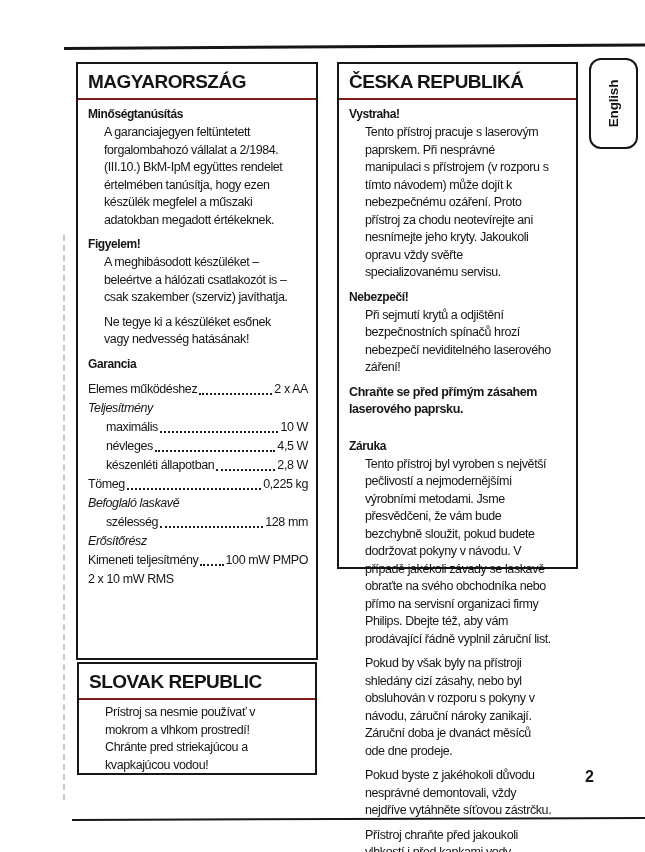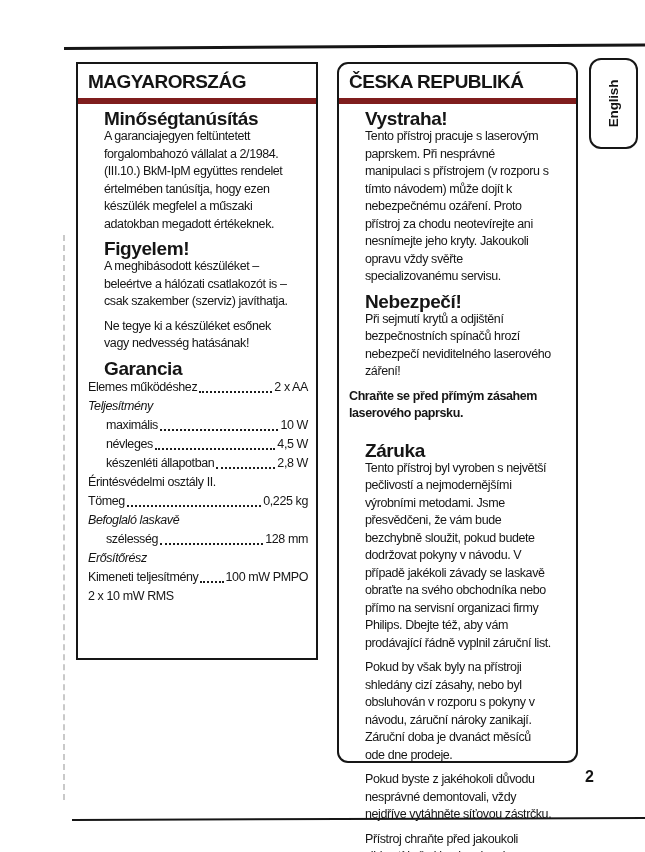--- a/index.html
+++ b/index.html
@@ -14,37 +14,37 @@
   .rule { position: absolute; background: #161616; }
   .rule-top { left: 64px; top: 47px; width: 581px; height: 3px; transform: rotate(-0.35deg); transform-origin: left center; }
   .rule-bottom { left: 72px; top: 819px; width: 573px; height: 2px; transform: rotate(-0.2deg); transform-origin: left center; }
   .fold-marks {
     position: absolute; left: 63px; top: 235px; height: 565px; width: 0;
     border-left: 2px dashed rgba(40,40,40,0.25);
   }
   .box { position: absolute; border: 2px solid #161616; background: #fff; box-sizing: border-box; }
   .box-hu { left: 76px; top: 62px;  width: 242px; height: 598px; }
   .box-sk { left: 77px; top: 662px; width: 240px; height: 113px; }
-  .box-cz { left: 337px; top: 62px; width: 241px; height: 701px; border-radius: 11px; }
+  .box-cz { left: 337px; top: 62px; width: 241px; height: 507px; }
   .box-title {
-    display: block; border-bottom: 6px solid #7f1d1d;
+    display: block; border-bottom: 2px solid #7f1d1d;
     font-weight: bold; font-size: 19px; letter-spacing: -0.5px;
     padding: 7px 4px 5px 10px; line-height: 22px;
   }
   .content {
     padding: 4px 8px 0 10px;
     font-size: 12.5px; line-height: 17.5px; letter-spacing: -0.4px;
   }
   .content h3 {
-    font-size: 19px; font-weight: bold; margin: 7px 16px 1px; line-height: 17px;
+    font-size: 12px; font-weight: bold; margin: 7px 0 1px; line-height: 17px;
   }
   .content h3.first { margin-top: 2px; }
   .content p { margin: 0 16px 7px; }
   .content p.bold-para { font-weight: bold; margin: 2px 0 19px; }
-  .specs { margin-top: 1px; }
+  .specs { margin-top: 7px; }
   .spec-row { display: flex; align-items: flex-end; height: 19px; }
   .spec-row.indent { padding-left: 18px; }
   .spec-row.right { }
   .spec-label { white-space: nowrap; }
   .spec-label.em { font-style: italic; }
   .spec-leader { flex: 1 1 auto; min-width: 8px; border-bottom: 2px dotted #1d1d1d; margin: 0 2px 4px 2px; }
   .spec-value { white-space: nowrap; }
   .lang-tab {
     position: absolute; left: 589px; top: 58px; width: 49px; height: 91px;
     border: 2px solid #161616; border-radius: 12px; background: #fff;
@@ -95,23 +95,20 @@
           <span class="spec-label">névleges</span>
           <span class="spec-leader"></span>
           <span class="spec-value">4,5 W</span>
         </div>
         <div class="spec-row indent">
           <span class="spec-label">készenléti állapotban</span>
           <span class="spec-leader"></span>
           <span class="spec-value">2,8 W</span>
         </div>
         <div class="spec-row">
-          <span class="spec-label">Érintésvédelmi osztály II.</span>
-        </div>
-        <div class="spec-row">
           <span class="spec-label">Tömeg</span>
           <span class="spec-leader"></span>
           <span class="spec-value">0,225 kg</span>
         </div>
         <div class="spec-row">
           <span class="spec-label em">Befoglaló laskavě</span>
         </div>
         <div class="spec-row indent">
           <span class="spec-label">szélesség</span>
           <span class="spec-leader"></span>
@@ -125,20 +122,26 @@
           <span class="spec-leader"></span>
           <span class="spec-value">100 mW PMPO</span>
         </div>
         <div class="spec-row right">
           <span class="spec-value">2 x 10 mW RMS</span>
         </div>
       </div>
     </div>
   </section>
 
+  <section class="box box-sk">
+    <header class="box-title">SLOVAK REPUBLIC</header>
+    <div class="content">
+      <p>Prístroj sa nesmie používať v mokrom a vlhkom prostredí! Chránte pred striekajúcou a kvapkajúcou vodou!</p>
+    </div>
+  </section>
 
   <section class="box box-cz">
     <header class="box-title">ČESKA REPUBLIKÁ</header>
     <div class="content">
       <h3 class="first">Vystraha!</h3>
       <p>Tento přístroj pracuje s laserovým paprskem. Při nesprávné manipulaci s přístrojem (v rozporu s tímto návodem) může dojít k nebezpečnému ozáření. Proto přístroj za chodu neotevírejte ani nesnímejte jeho kryty. Jakoukoli opravu vždy svěřte specializovanému servisu.</p>
       <h3>Nebezpečí!</h3>
       <p>Při sejmutí krytů a odjištění bezpečnostních spínačů hrozí nebezpečí neviditelného laserového záření!</p>
       <p class="bold-para">Chraňte se před přímým zásahem laserového paprsku.</p>
       <h3>Záruka</h3>

